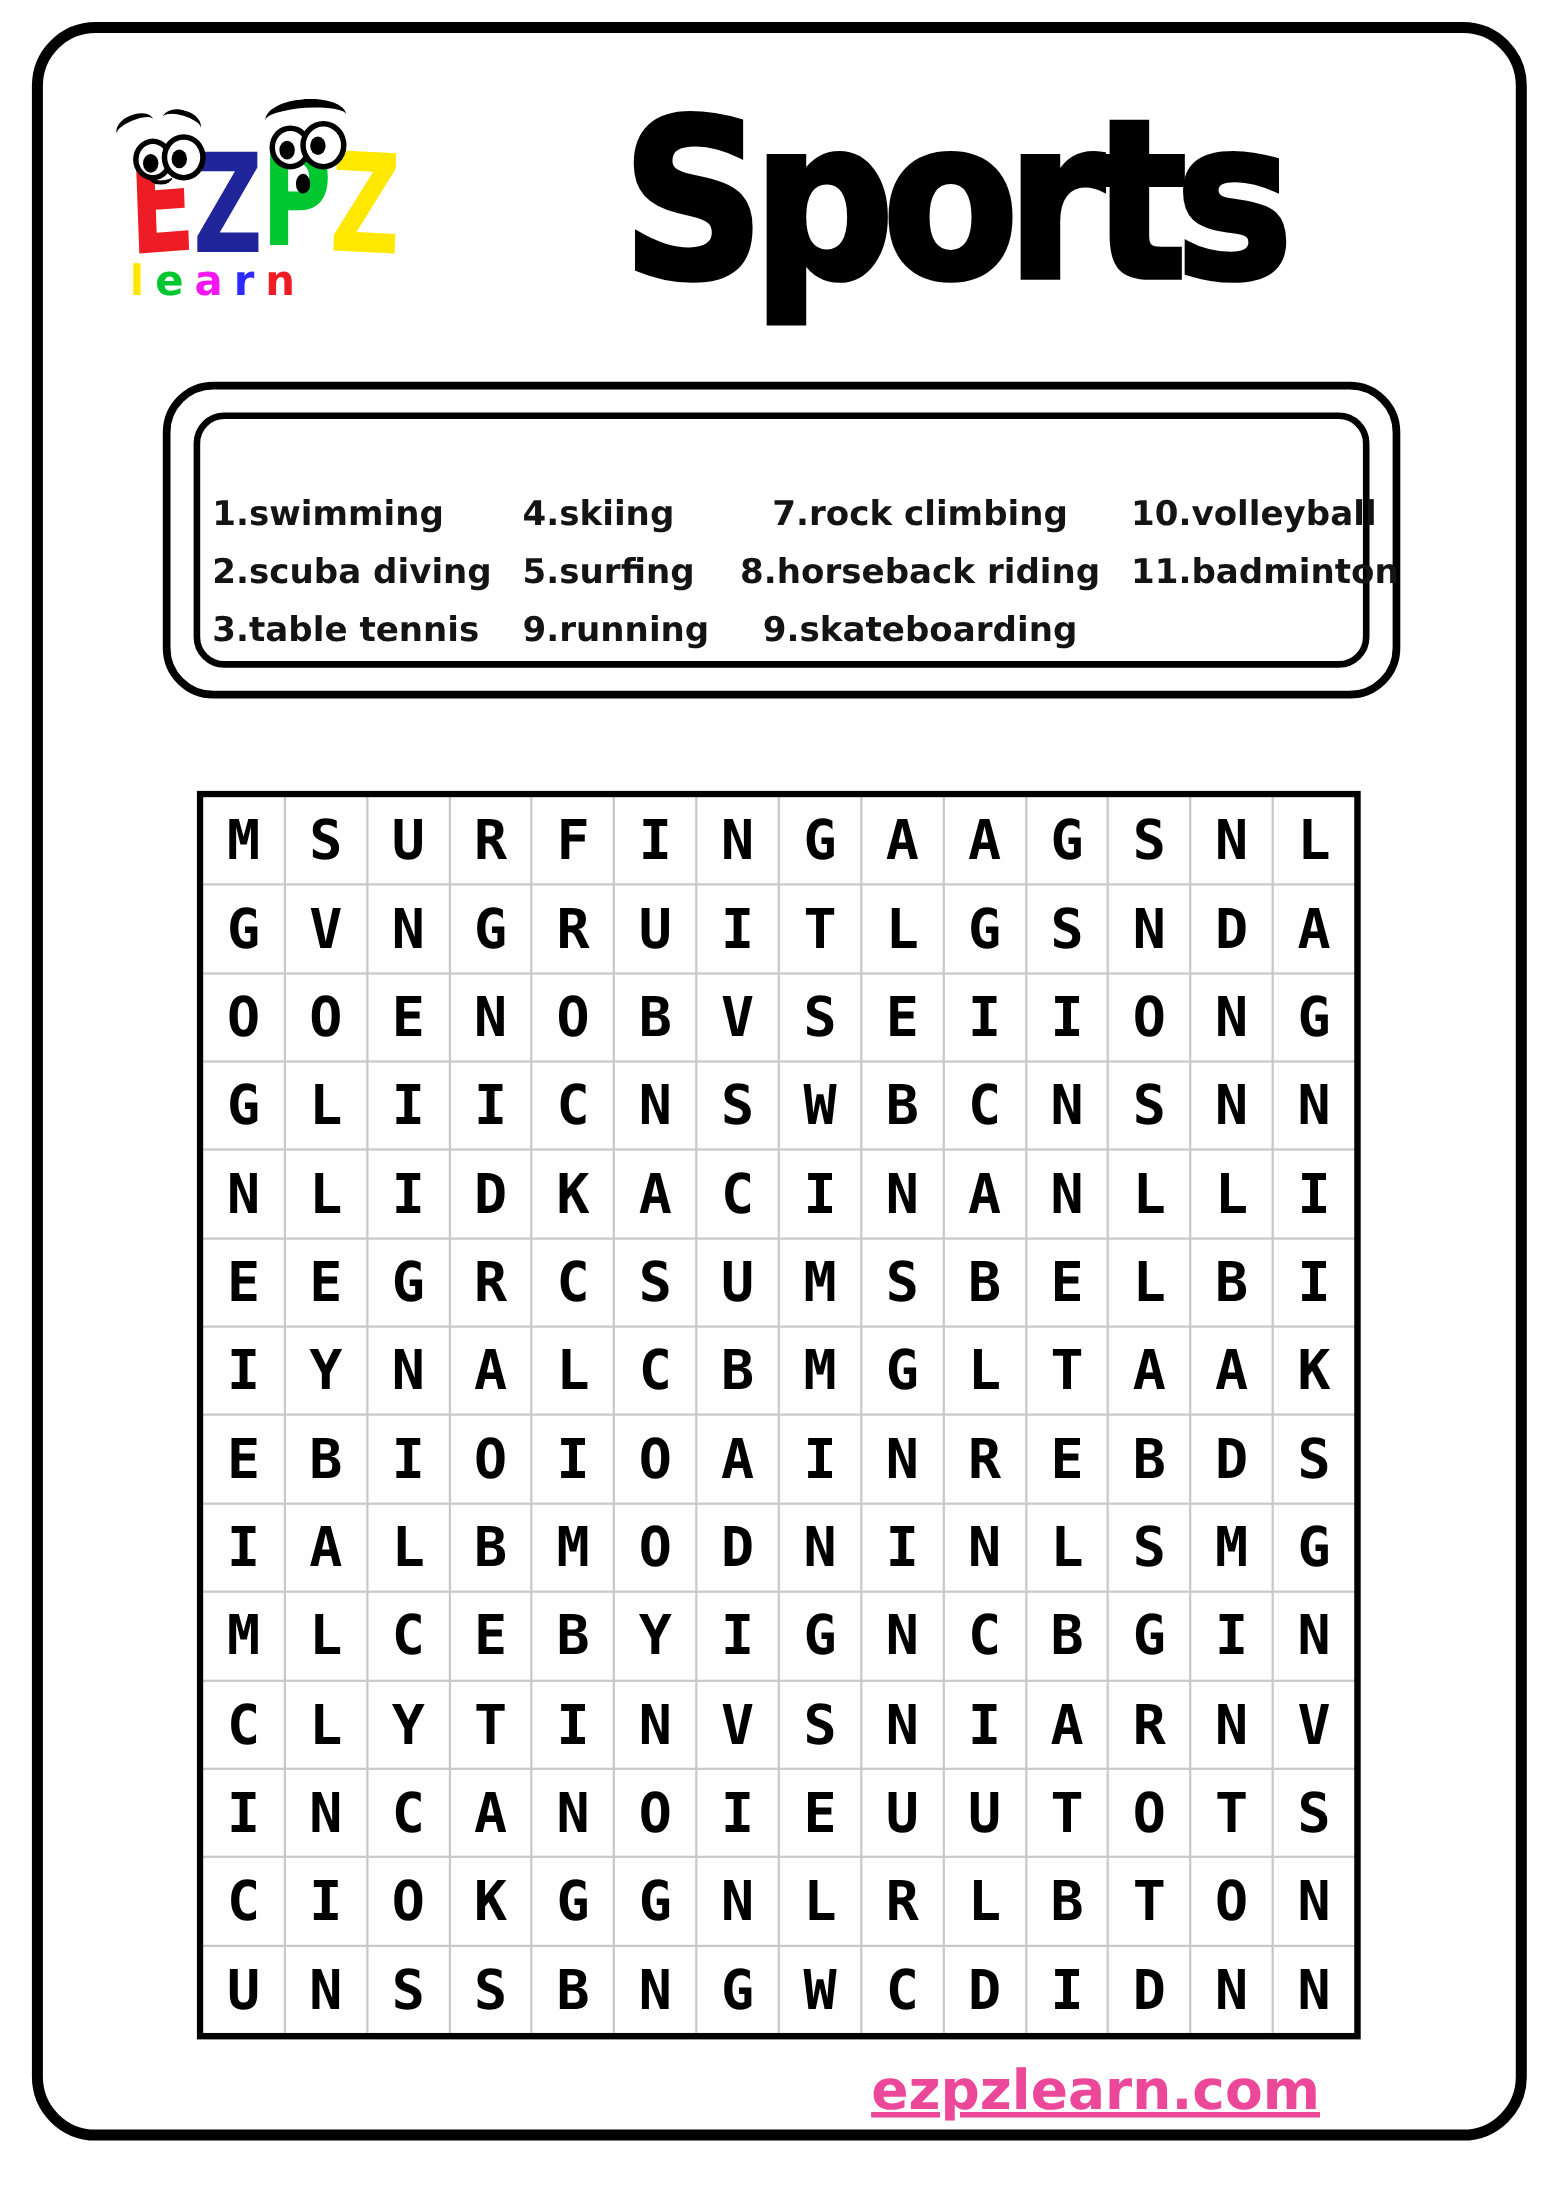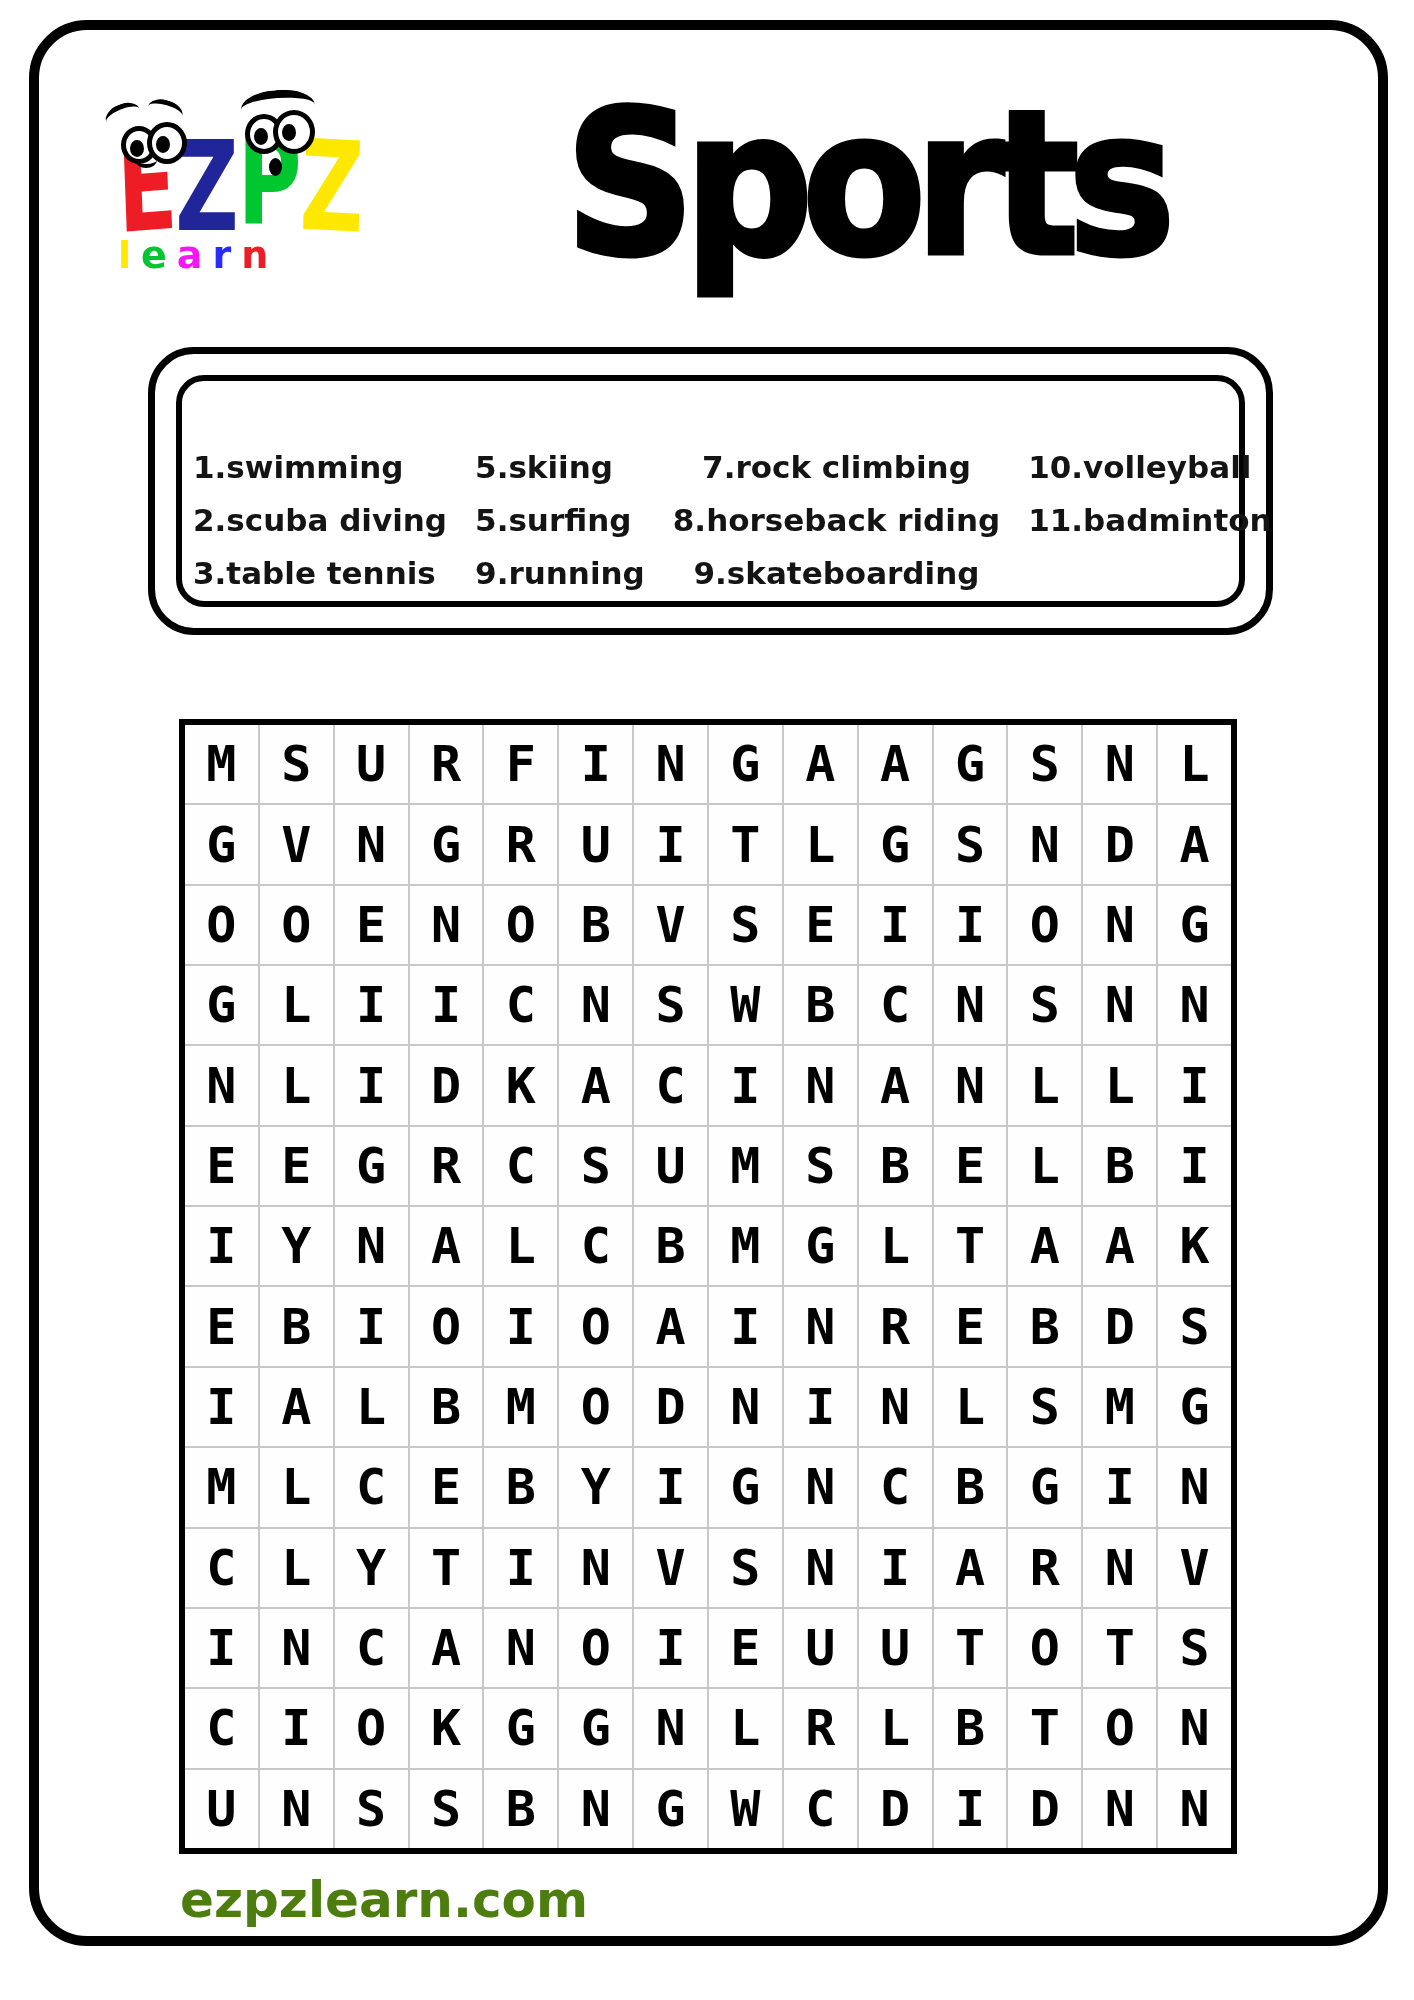--- a/index.html
+++ b/index.html
@@ -86,22 +86,22 @@
   }
   .cell{
     background:#fefefe;
     display:flex;align-items:center;justify-content:center;
     font-family:"DejaVu Sans Mono","Liberation Mono",monospace;
     font-weight:bold;font-size:50px;color:#000;
   }
   
   .footer{
     position:absolute;left:180px;top:1870px;width:1020px;
-    text-align:left;
-    font-size:50px;font-weight:bold;line-height:60px;color:#4d7c0f;
+    text-align:right;
+    font-size:50px;font-weight:bold;line-height:60px;color:#ec4899;text-decoration:underline;
   }
 </style>
 </head>
 <body>
 
 <div class="page-frame"></div>
 
 <div class="logo">
   <div class="lash lash-1"></div>
   <div class="lash lash-2"></div>
@@ -128,21 +128,21 @@
 
 <div class="wl-outer">
   <div class="wl-inner">
     <div class="wl-content" id="word-list">
         <div class="wl-col">
           <div class="wl-item">1.swimming</div>
           <div class="wl-item">2.scuba diving</div>
           <div class="wl-item">3.table tennis</div>
         </div>
         <div class="wl-col">
-          <div class="wl-item">5.skiing</div>
+          <div class="wl-item">4.skiing</div>
           <div class="wl-item">5.surfing</div>
           <div class="wl-item">9.running</div>
         </div>
         <div class="wl-col">
           <div class="wl-item">7.rock climbing</div>
           <div class="wl-item">8.horseback riding</div>
           <div class="wl-item">9.skateboarding</div>
         </div>
         <div class="wl-col">
           <div class="wl-item">10.volleyball</div>

